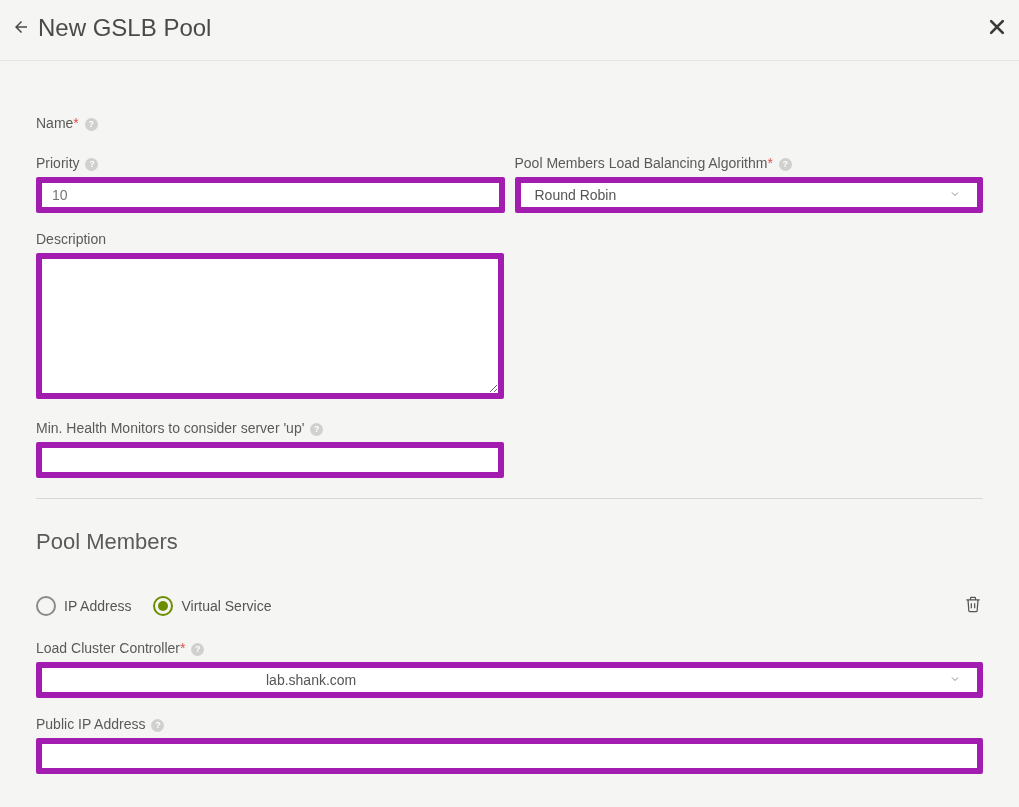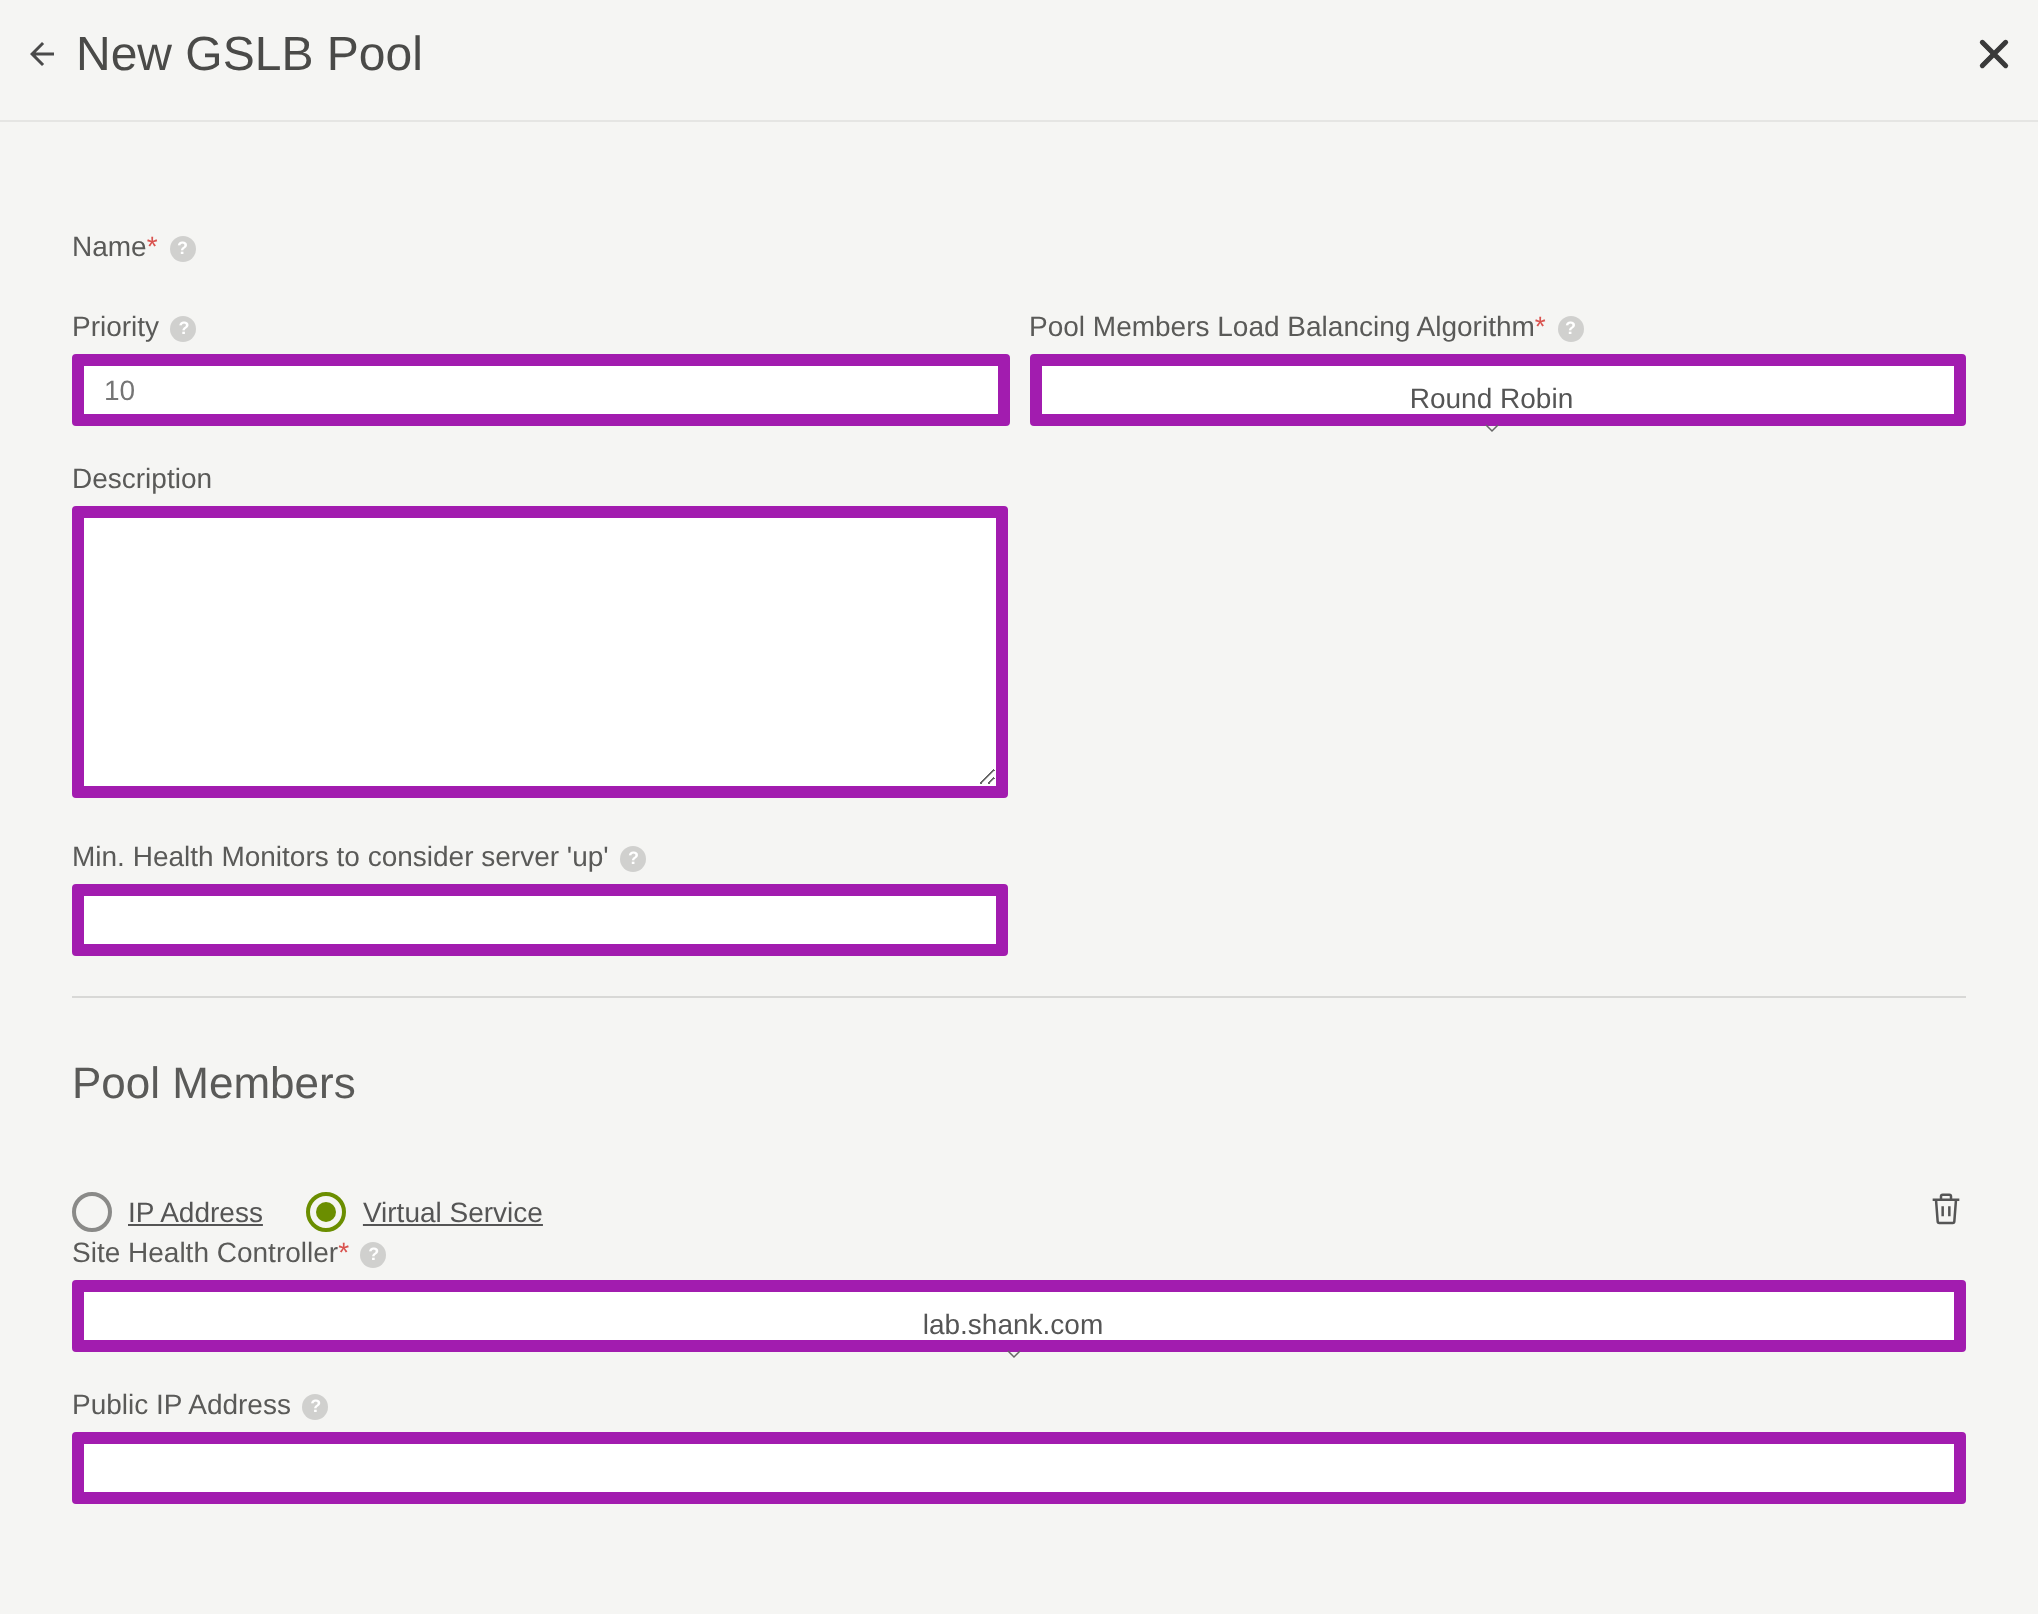--- a/index.html
+++ b/index.html
@@ -102,21 +102,20 @@
   }
 
   .select-box {
     display:flex;
     align-items:center;
     justify-content:space-between;
     cursor:pointer;
     padding-right:16px;
     position:relative;
     background:#fff;
-    flex-direction:column;
   }
   .select-box .select-text {
     flex:1;
     padding: 0 4px 0 4px;
     position:relative;
     z-index:2;
   }
   .chevron svg { width:12px; height:12px; stroke:#666; fill:none; stroke-width:1.5; }
 
   hr.sep {
@@ -129,21 +128,21 @@
     font-size: 22px;
     font-weight: 400;
     color: #5a5a58;
     margin-bottom: 38px;
   }
 
   .pm-row {
     display:flex;
     align-items:center;
     justify-content:space-between;
-    text-decoration: underline;
+    margin-bottom: 22px;
   }
   .radio-group {
     display:flex;
     align-items:center;
     gap: 22px;
   }
   .radio-item {
     display:flex;
     align-items:center;
     gap:8px;
@@ -260,21 +259,21 @@
     <span class="trash-icon">
       <svg viewBox="0 0 24 24">
           <path d="M4 7h16M9 7V5a1 1 0 0 1 1-1h4a1 1 0 0 1 1 1v2M6 7l1 13a1 1 0 0 0 1 1h8a1 1 0 0 0 1-1l1-13M10 11v6M14 11v6"></path>
         </svg>
     </span>
   </div>
 
   <div class="row">
     <div class="col">
       <label class="field-label">
-        <span>Site Health Controller</span><span class="req">*</span>
+        <span>Load Cluster Controller</span><span class="req">*</span>
         <span class="help-icon">?</span>
       </label>
       <div class="select-box">
         <div class="hl full" style="width:210px;"></div>
         <span class="select-text">lab.shank.com</span>
         <span class="chevron"><svg viewBox="0 0 24 24">
               <polyline points="6 9 12 15 18 9"></polyline>
             </svg></span>
       </div>
     </div>

